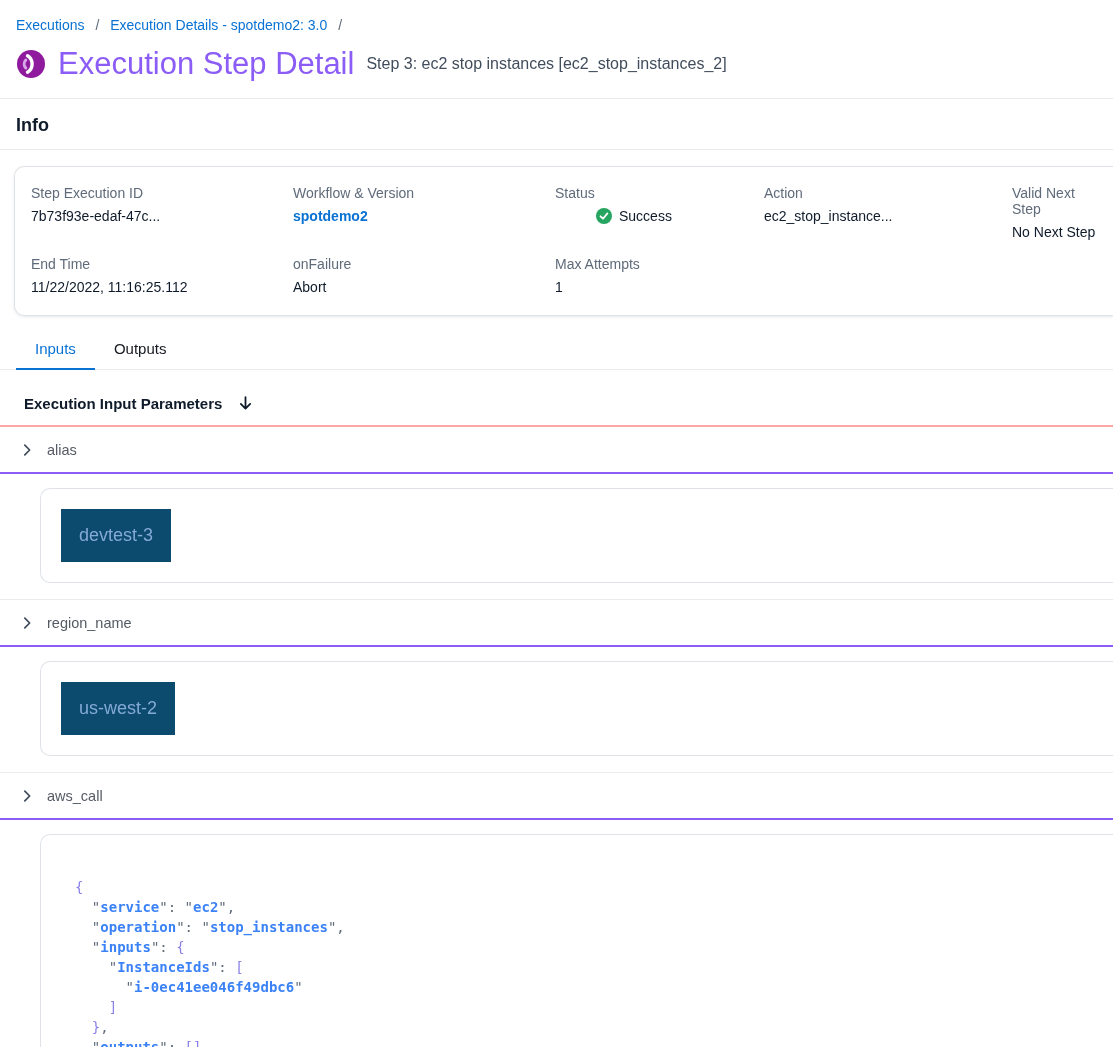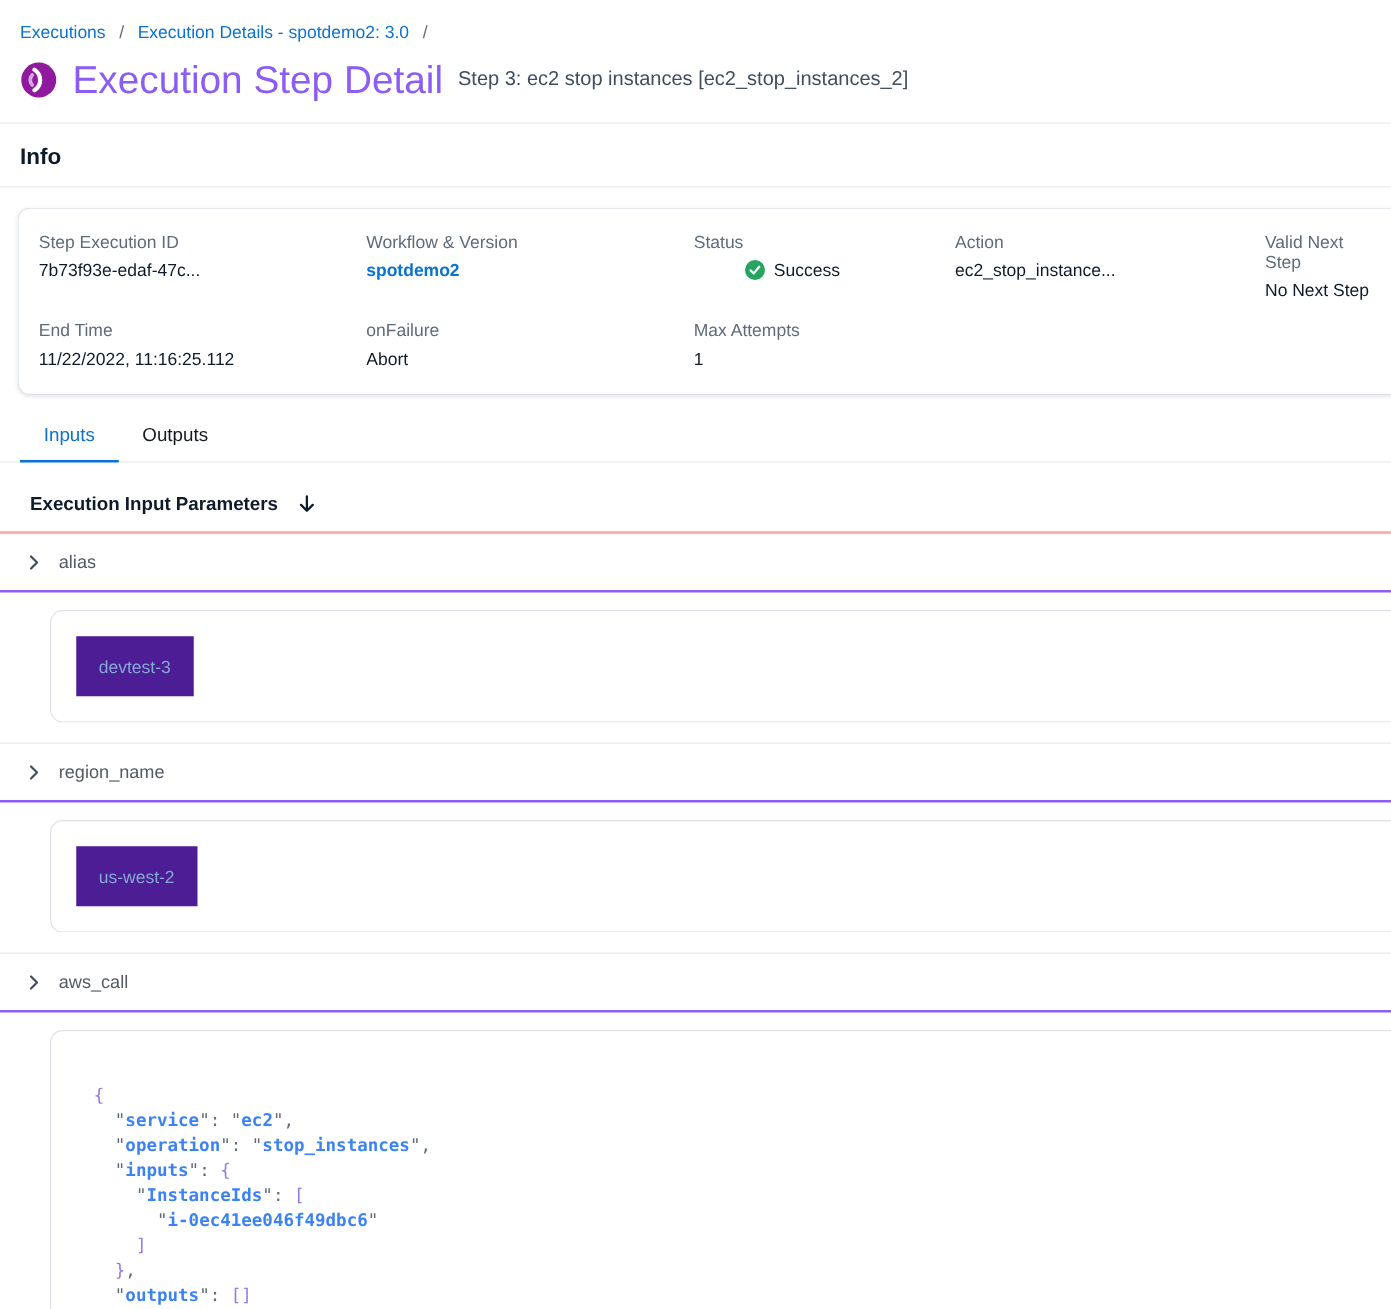--- a/index.html
+++ b/index.html
@@ -63,22 +63,22 @@
   }
   .param-content { padding:14px 0 16px 40px; border-bottom:1px solid #e9ebed; }
 
   .value-box {
     border:1px solid #dfe3e8; border-right:none;
     border-radius:10px 0 0 10px;
     padding:20px; min-height:90px;
   }
   .chip {
     display:inline-block;
-    background:#4c1d95; color:#84aad6;
-    font-size:14px; padding:16px 18px;
+    background:#0c4a6e; color:#84aad6;
+    font-size:18px; padding:16px 18px;
     white-space:nowrap;
   }
 
   .code-box {
     border:1px solid #dfe3e8; border-right:none;
     border-radius:10px 0 0 10px;
     padding:42px 20px 20px 34px;
     min-height:260px;
   }
   .code-line { font-family:"DejaVu Sans Mono", monospace; font-size:14px; line-height:20px; white-space:pre; }

